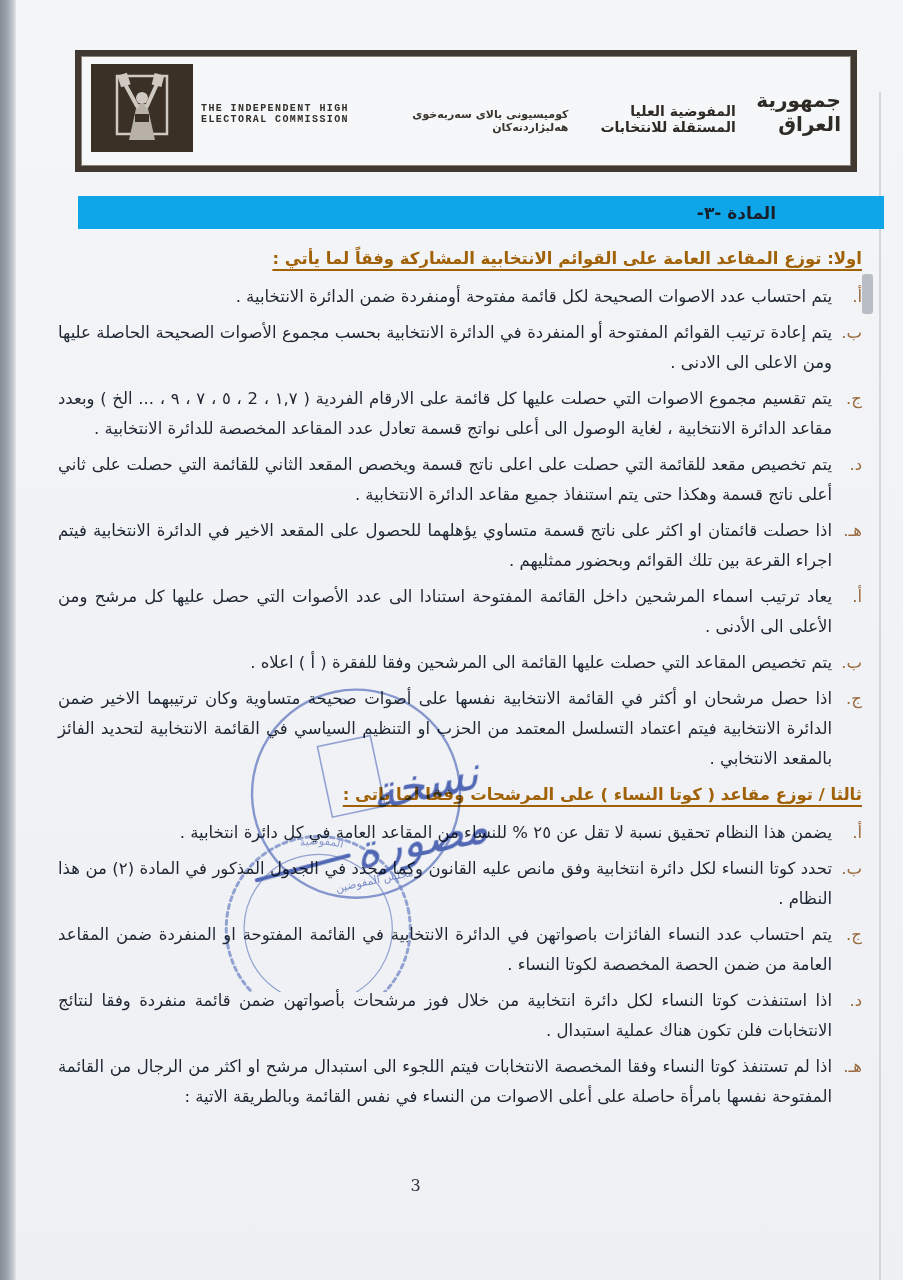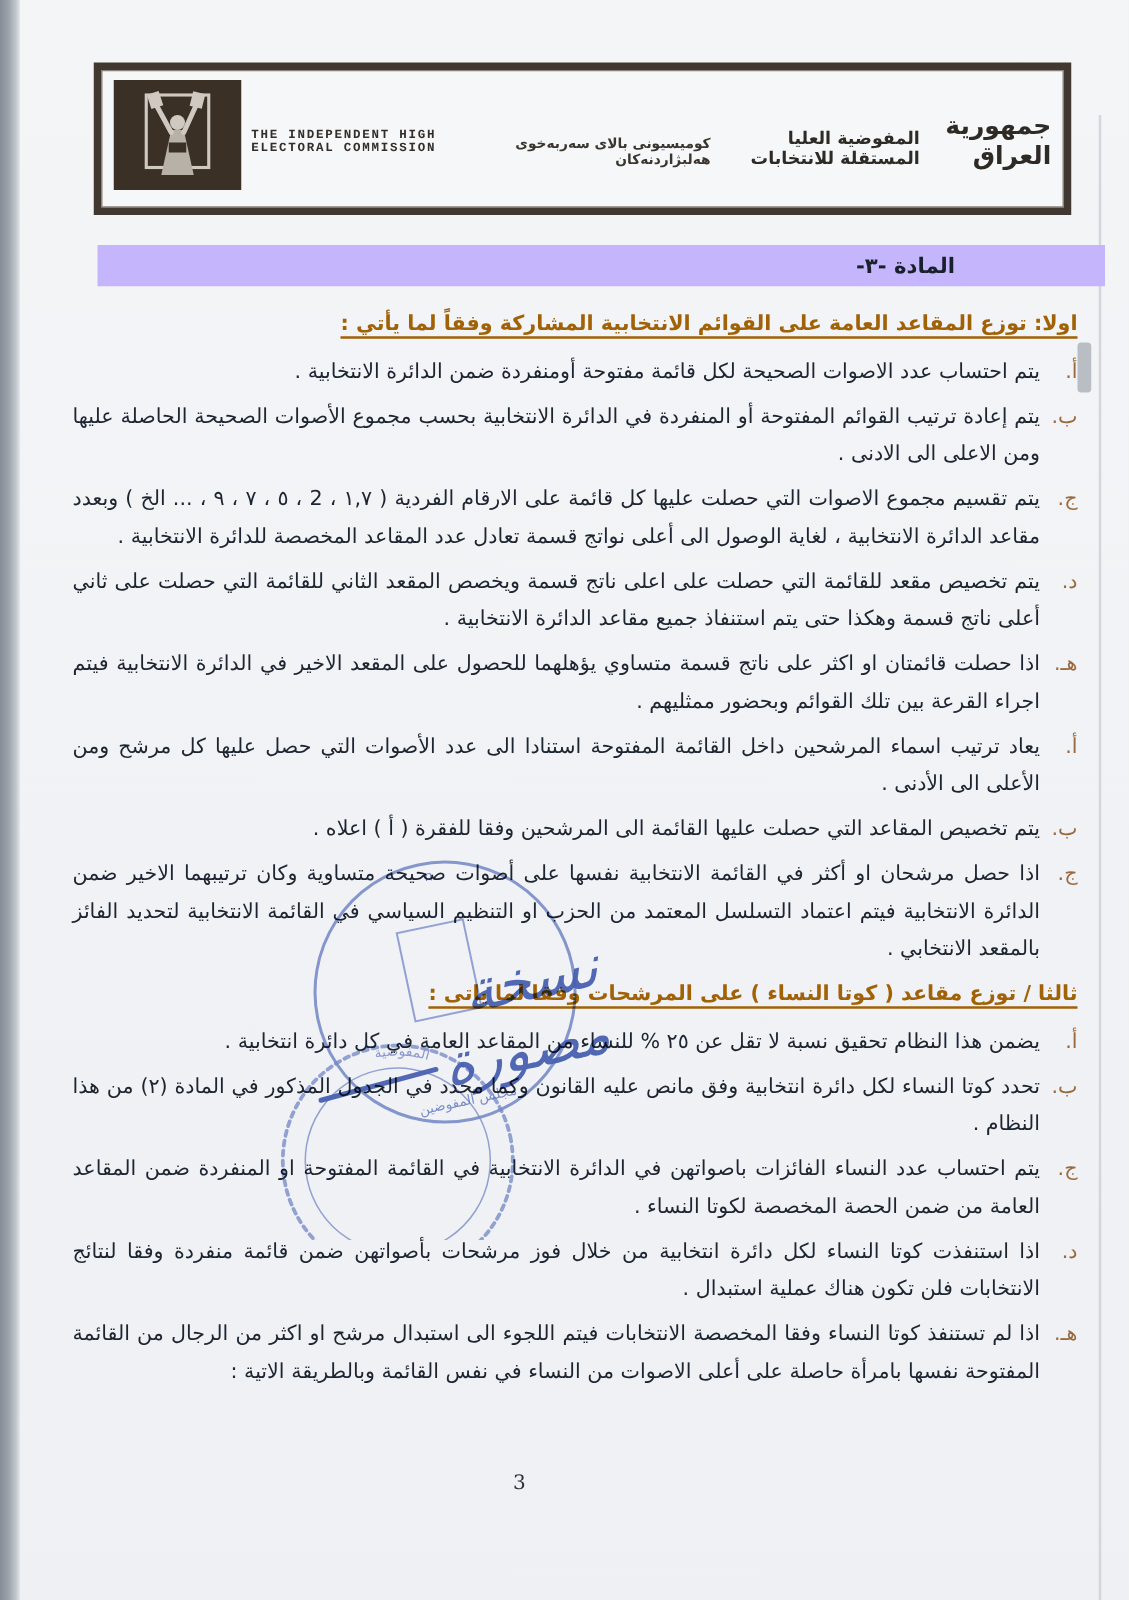--- a/index.html
+++ b/index.html
@@ -40,23 +40,23 @@
     display:flex;flex-direction:row;align-items:center;justify-content:center;
     color:#2b2category4;
   }
   .h-ar1{font-size:20px;font-weight:bold;color:#2e2a26;letter-spacing:1px;}
   .h-ar2{font-size:14px;font-weight:bold;color:#2e2a26;margin-top:14px;letter-spacing:.5px;}
   .h-ku{font-size:11px;font-weight:bold;color:#3a352f;margin-top:17px;}
   .h-en{font-size:10px;font-weight:bold;color:#332e29;margin-top:3px;letter-spacing:1.4px;font-family:Liberation Mono, monospace;}
   
   .article-band{
     position:absolute;left:78px;top:196px;width:806px;height:33px;
-    background:#c4b5fd;
+    background:#0ea5e9;
     display:flex;align-items:center;
-    direction:rtl;padding:12px;box-sizing:border-box;
+    direction:rtl;padding:0;box-sizing:border-box;
   }
   .article-band .t{
     font-size:17px;font-weight:bold;color:#18202b;margin-right:108px;letter-spacing:1px;
   }
   
   .content{
     position:absolute;right:41px;left:58px;top:238px;
     direction:rtl;color:#1d2531;font-size:16.5px;line-height:1.82;
   }
   .sec-heading{

